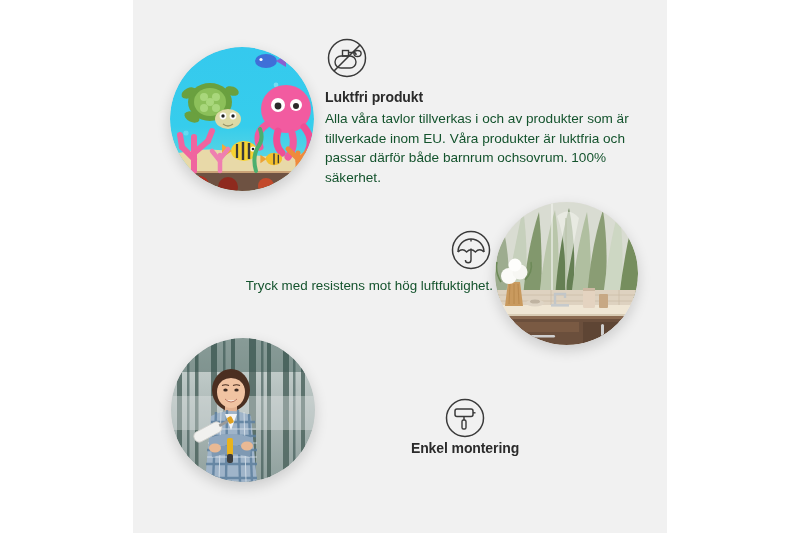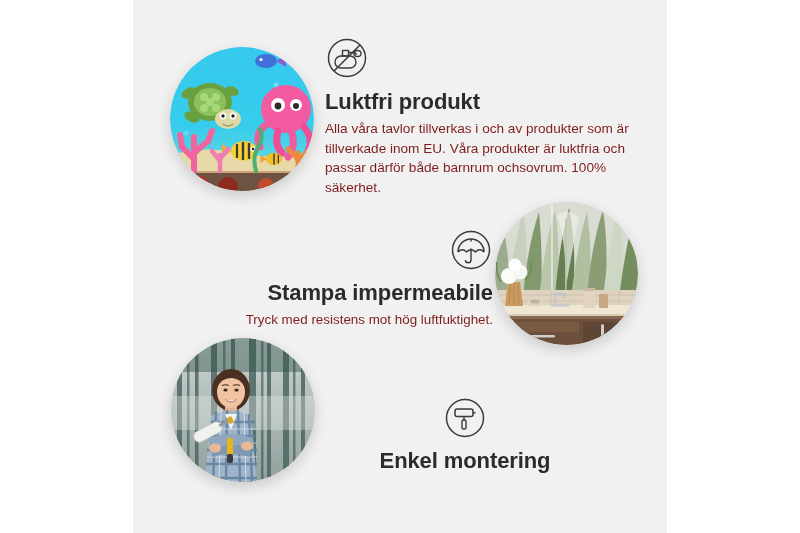--- a/index.html
+++ b/index.html
@@ -35,30 +35,30 @@
   
   .feature {
     position: absolute;
   }
   .feature .icon-wrap {
     width: 44px;
     height: 44px;
   }
   .feature h2 {
     margin: 0;
-    font-size: 22px;
+    font-size: 14px;
     font-weight: bold;
     color: #2b2b2b;
     letter-spacing: -0.1px;
   }
   .feature p {
     margin: 4px 0 0 0;
     font-size: 13.6px;
     line-height: 19.5px;
-    color: #7f1d1d;
+    color: #14532d;
   }
 
   
   #feature-odourless {
     left: 192px;
     top: 36px;
     width: 312px;
     text-align: left;
   }
   #feature-odourless h2 { margin-top: 9px; }
@@ -75,21 +75,21 @@
   #feature-waterproof p { font-size: 13.4px; text-align: right; }
 
   
   #feature-assembly {
     left: 196px;
     top: 396px;
     width: 272px;
     text-align: center;
   }
   #feature-assembly .icon-wrap { margin: 0 auto; }
-  #feature-assembly h2 { margin-top: 8px; }
+  #feature-assembly h2 { }
   #feature-assembly p { font-size: 13.4px; }
 
   .icon-circle {
     width: 44px;
     height: 44px;
     display: block;
   }
 
   
   .photo {
@@ -247,21 +247,20 @@
 
           <path d="M9 24 A13 13 0 0 1 35 24" fill="none" stroke="#3a3a3a" stroke-width="1.5"></path>
 
           <path d="M9 24 Q13.3 19.5 17.6 24 Q22 19.5 26.4 24 Q30.7 19.5 35 24" fill="none" stroke="#3a3a3a" stroke-width="1.4"></path>
 
           <path d="M22 20.5 V32 a2.8 2.8 0 0 1 -5.6 0" fill="none" stroke="#3a3a3a" stroke-width="1.4"></path>
 
           <line x1="22" y1="11" x2="22" y2="13.5" stroke="#3a3a3a" stroke-width="1.4"></line>
         </svg>
       </div>
-      <h2>Stampa impermeabile</h2>
       <p>Tryck med resistens mot hög luftfuktighet.</p>
     </div>
 
     <div class="photo" id="photo-bathroom">
       <svg viewBox="0 0 143 143" xmlns="http://www.w3.org/2000/svg">
         <defs>
             <clipPath id="clipB">
               <circle cx="71.5" cy="71.5" r="71.5"></circle>
             </clipPath>
           </defs>

